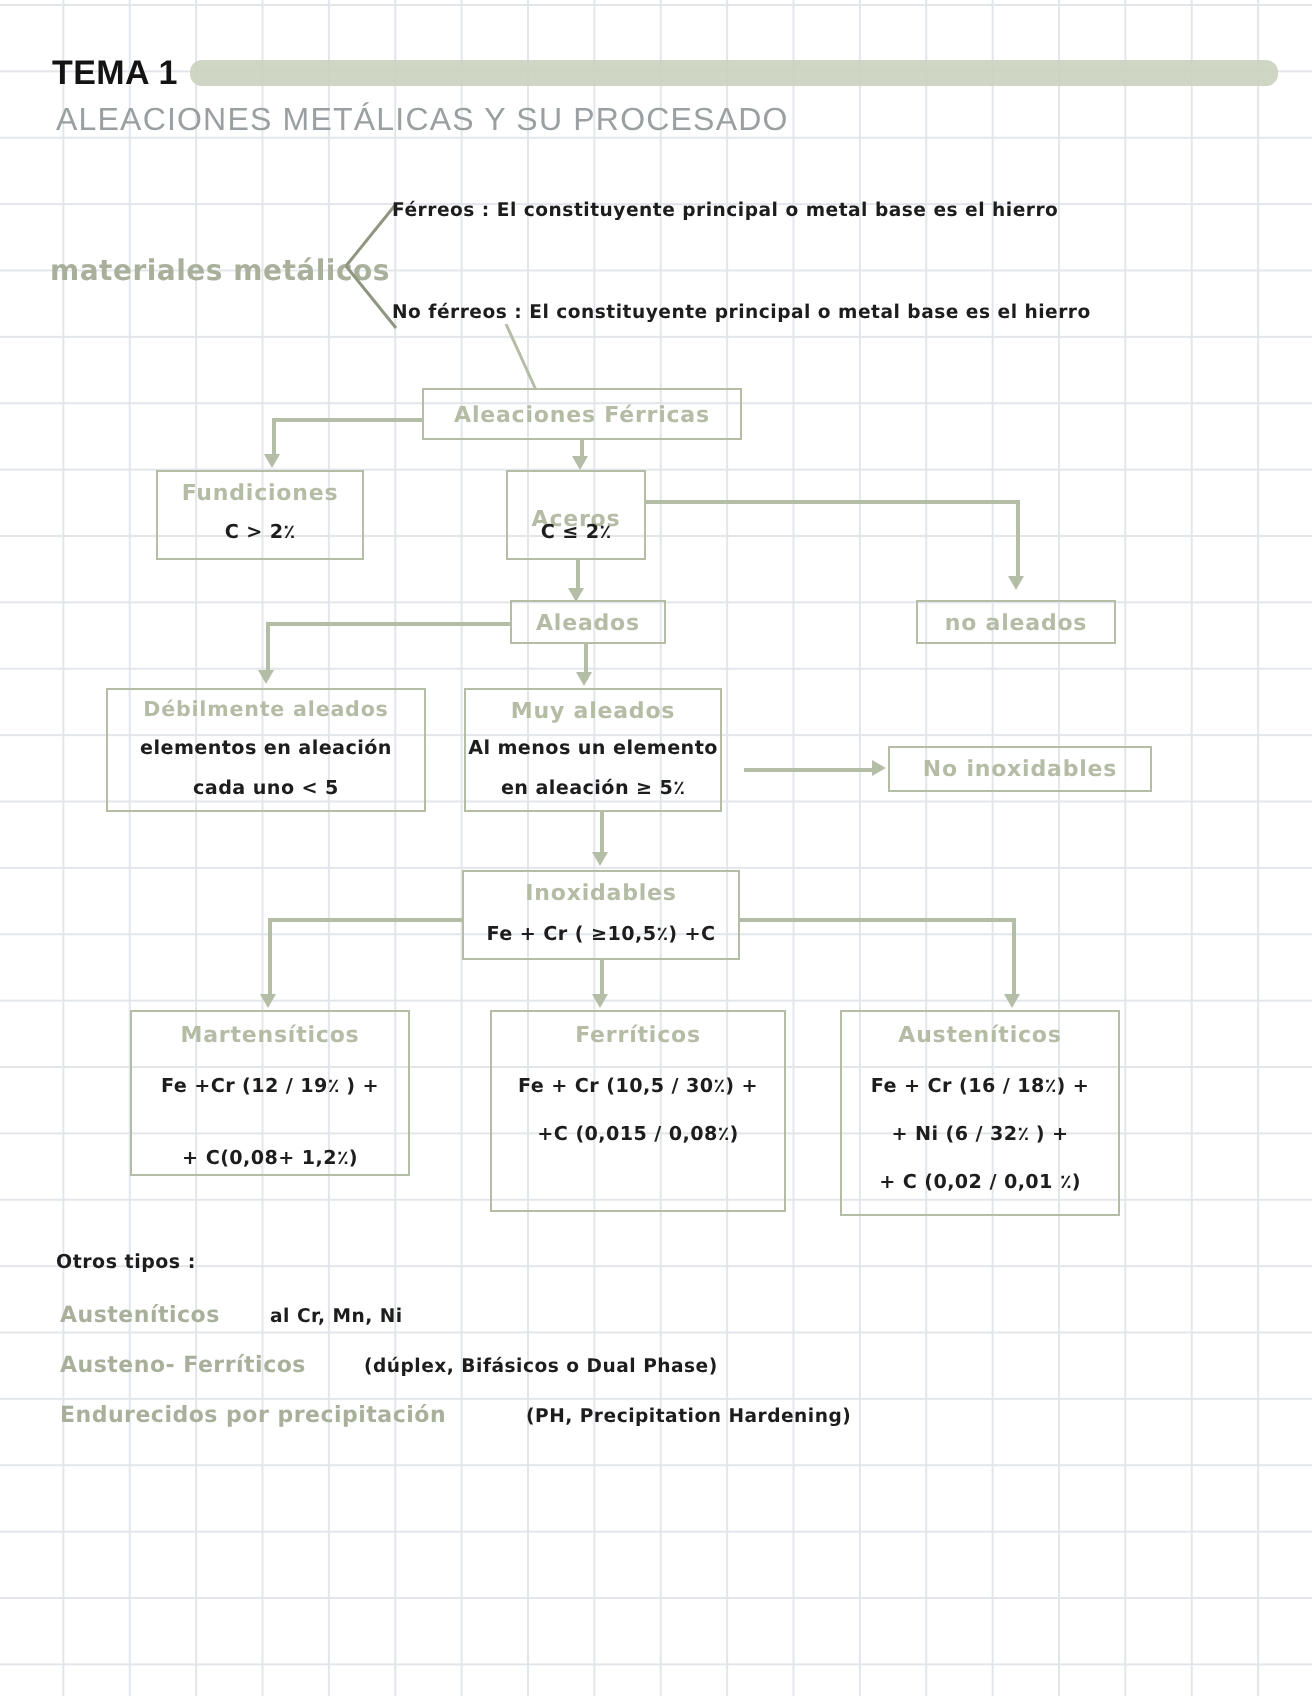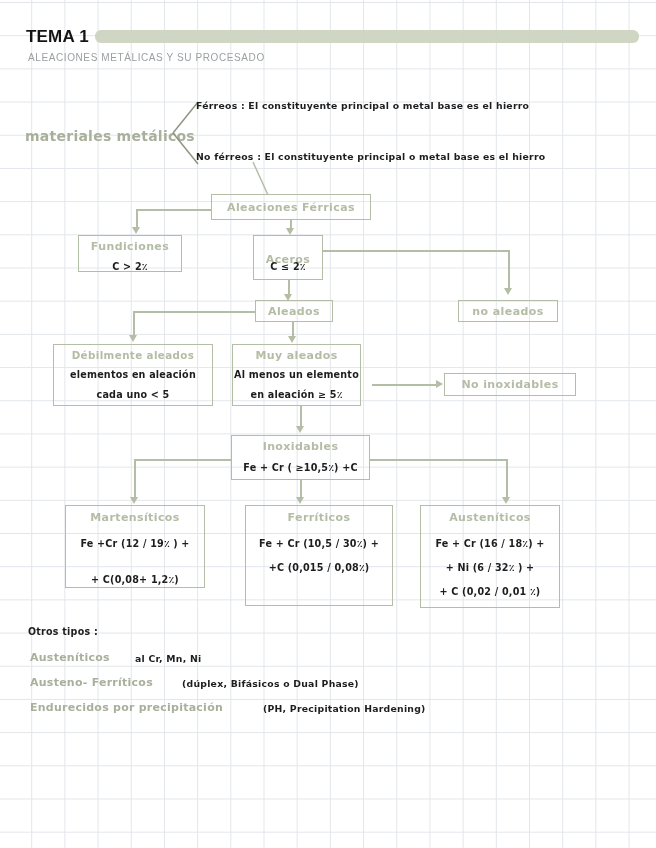--- a/index.html
+++ b/index.html
@@ -26,21 +26,21 @@
     font-family:"Liberation Sans", sans-serif;
     font-weight:bold;font-size:17px;color:#141414;letter-spacing:.2px;
   }
   .tema-bar{
     position:absolute;left:95px;top:30px;width:544px;height:13px;
     background:#ccd3bf;border-radius:6px;opacity:.92;
   }
   .subtitle{
     position:absolute;left:28px;top:52px;
     font-family:"Liberation Sans", sans-serif;
-    font-size:10px;color:#9aa0a2;letter-spacing:.6px;
+    font-size:16px;color:#9aa0a2;letter-spacing:.6px;
   }
 
   
   .hw{
     position:absolute;
     font-family:"DejaVu Sans", sans-serif;
     font-size:9.3px;color:#1d1d1d;
     white-space:nowrap;letter-spacing:.25px;
     font-weight:600;
     transform:scaleY(1.02);
@@ -109,21 +109,21 @@
     <div class="title" style="top:6px;">Aleaciones Férricas</div>
   </div>
 
   <div class="ln h" style="left:136px;top:209px;width:76px;"></div>
   <div class="ln v" style="left:136px;top:209px;height:20px;"></div>
   <div class="arw" style="left:132px;top:227px;"></div>
 
   <div class="ln v" style="left:290px;top:220px;height:10px;"></div>
   <div class="arw" style="left:286px;top:228px;"></div>
 
-  <div class="box" style="left:78px;top:235px;width:104px;height:37px;">
+  <div class="box" style="left:78px;top:235px;width:104px;height:45px;">
     <div class="title" style="top:4px;">Fundiciones</div>
     <div class="line" style="top:25px;">C &gt; 2٪</div>
   </div>
 
   <div class="box" style="left:253px;top:235px;width:70px;height:45px;">
     <div class="title" style="top:17px;">Aceros</div>
     <div class="line" style="top:25px;">C ≤ 2٪</div>
   </div>
 
   <div class="ln h" style="left:323px;top:250px;width:186px;"></div>

